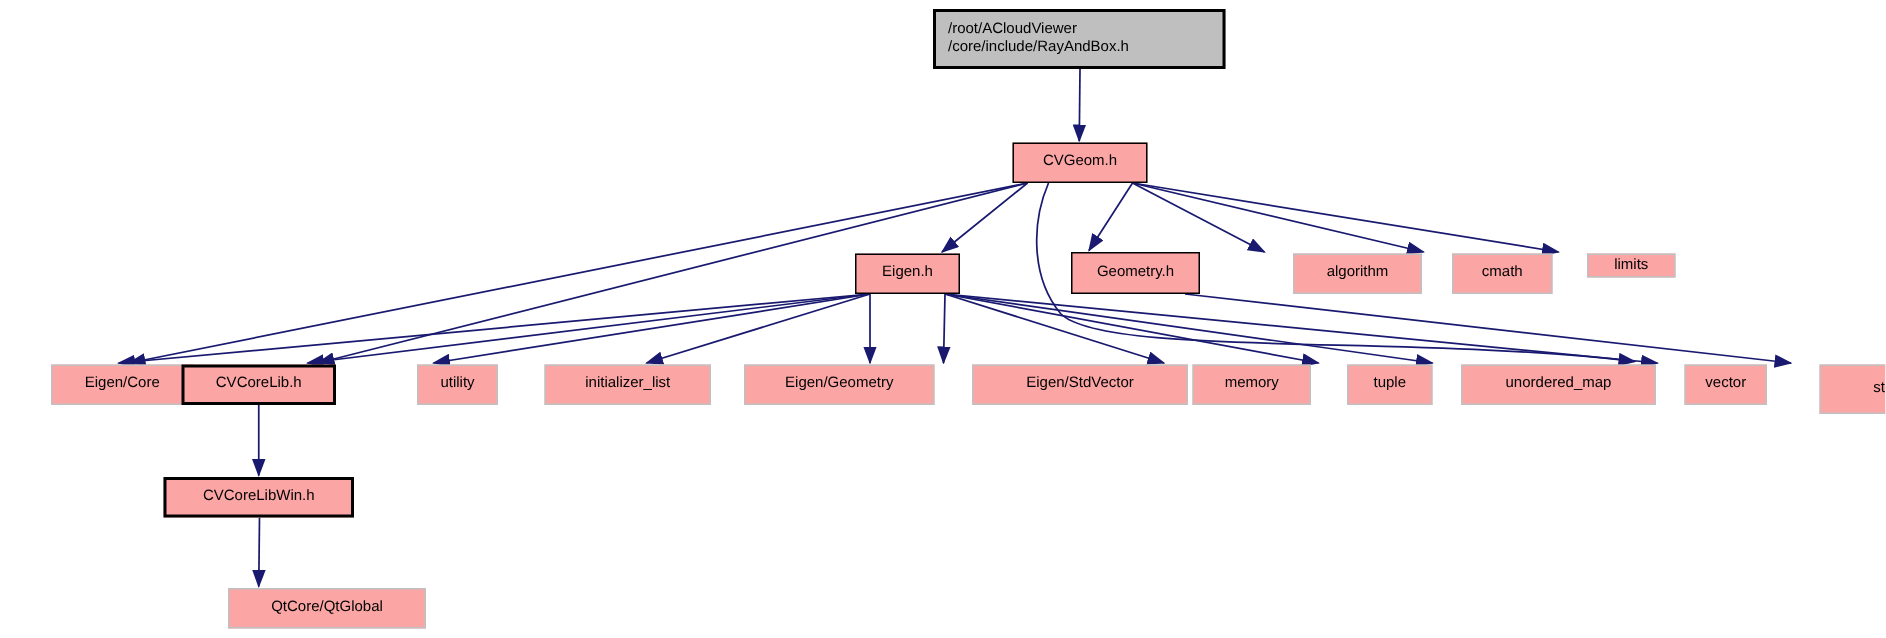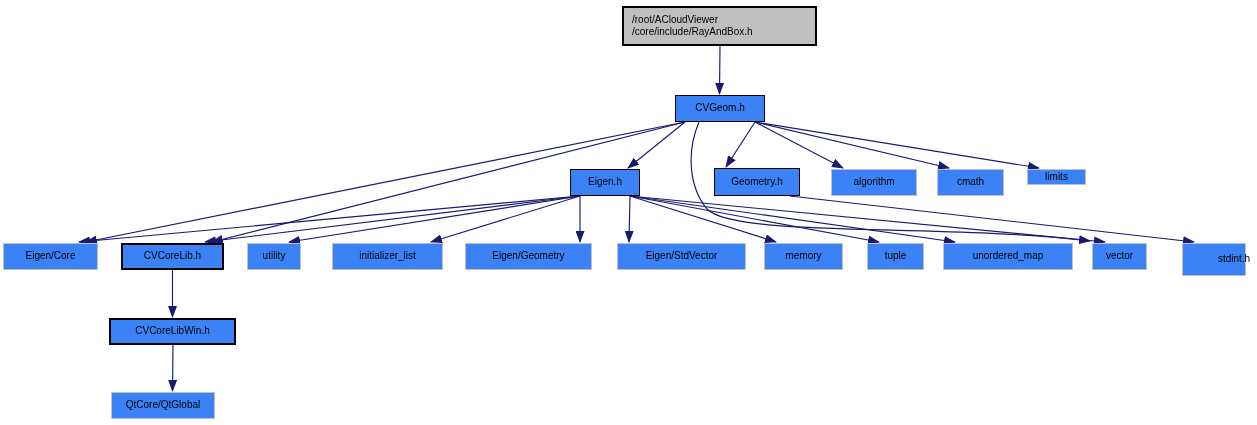--- a/index.html
+++ b/index.html
@@ -9,30 +9,30 @@
     background:#ffffff;
     font-family:"Liberation Sans","DejaVu Sans",sans-serif;
     font-size:10px;
     color:#000000;
     overflow:hidden;
   }
   #edges{position:absolute;left:0;top:0;width:1257px;height:425px;}
   .node{
     position:absolute;
     box-sizing:border-box;
-    background:#3b82f6;
+    background:#fca5a5;
     border:1px solid #000000;
     display:flex;
     align-items:center;
     justify-content:center;
     line-height:1.25;
     white-space:pre-line;
     z-index:2;
   }
-  .node.system{border-color:#c0c0c0;}
+  .node.system{border-color:#c0c0c0;margin-left:31px;}
   .node.current{
     background:#bfbfbf;
     border-color:#000000;
     justify-content:flex-start;
     text-align:left;
     padding-left:8px;
   }
   .node.thick{border-width:2px;}
   .node.linked{cursor:pointer;}
 </style>
@@ -76,21 +76,21 @@
     <div class="node linked" style="left: 570px; top: 169px; width: 70px; height: 27px;">Eigen.h</div>
     <div class="node linked" style="left: 714px; top: 168px; width: 86px; height: 28px;">Geometry.h</div>
     <div class="node system" style="left: 831px; top: 169px; width: 86px; height: 27px;">algorithm</div>
     <div class="node system" style="left: 937px; top: 169px; width: 67px; height: 27px;">cmath</div>
     <div class="node system" style="left: 1027px; top: 169px; width: 59px; height: 16px;">limits</div>
     <div class="node system" style="left: 3px; top: 243px; width: 95px; height: 27px;">Eigen/Core</div>
     <div class="node linked thick" style="left: 121px; top: 243px; width: 103px; height: 27px;">CVCoreLib.h</div>
     <div class="node system" style="left: 247px; top: 243px; width: 54px; height: 27px;">utility</div>
     <div class="node system" style="left: 332px; top: 243px; width: 111px; height: 27px;">initializer_list</div>
     <div class="node system" style="left: 465px; top: 243px; width: 127px; height: 27px;">Eigen/Geometry</div>
-    <div class="node system" style="left: 617px; top: 243px; width: 129px; height: 27px;">Eigen/StdVector</div>
+    <div class="node system" style="left: 617px; top: 243px; width: 144px; height: 27px;">Eigen/StdVector</div>
     <div class="node system" style="left: 764px; top: 243px; width: 79px; height: 27px;">memory</div>
     <div class="node system" style="left: 867px; top: 243px; width: 57px; height: 27px;">tuple</div>
     <div class="node system" style="left: 943px; top: 243px; width: 130px; height: 27px;">unordered_map</div>
     <div class="node system" style="left: 1092px; top: 243px; width: 55px; height: 27px;">vector</div>
     <div class="node system" style="left: 1182px; top: 243px; width: 64px; height: 33px; padding-left: 40px;">stdint.h</div>
     <div class="node linked thick" style="left: 109px; top: 318px; width: 127px; height: 27px;">CVCoreLibWin.h</div>
-    <div class="node system" style="left: 111px; top: 392px; width: 104px; height: 27px;">QtCore/QtGlobal</div>
+    <div class="node system" style="left: 121px; top: 392px; width: 132px; height: 27px;">QtCore/QtGlobal</div>
   </div>
 
 </body></html>

